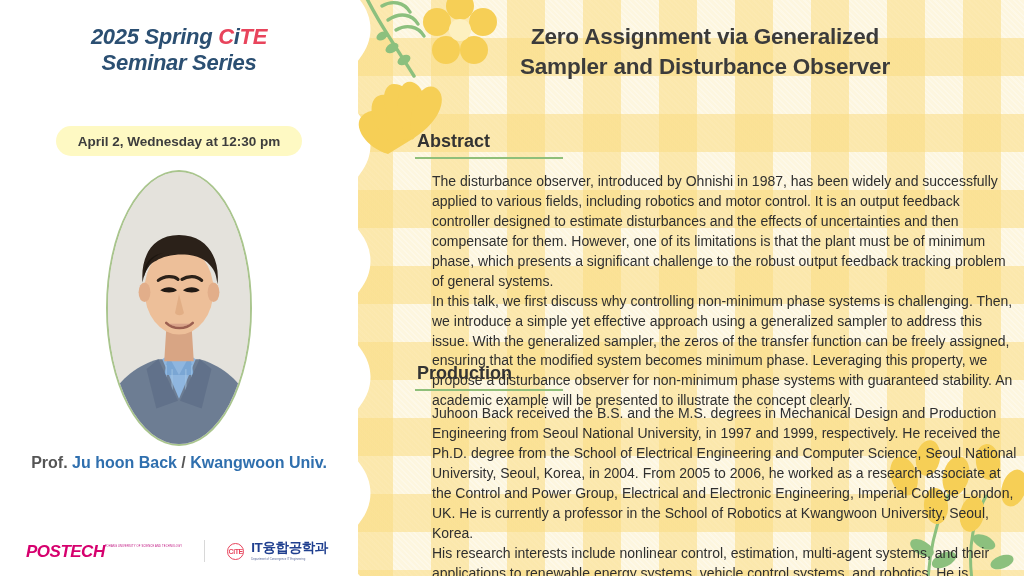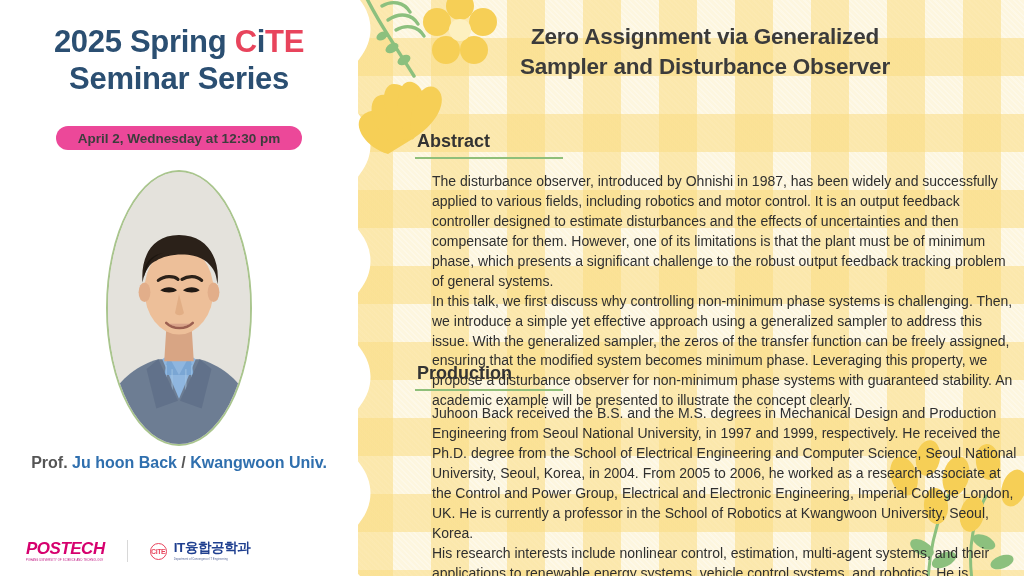--- a/index.html
+++ b/index.html
@@ -34,27 +34,27 @@
   .deco svg { width:100%; height:100%; display:block; }
 
   
   #left-panel {
     position:absolute; left:0; top:0; width:358px; height:576px;
     background:#ffffff; z-index:3;
   }
   #series-title {
     position:absolute; left:0; top:24px; width:358px;
     text-align:center; line-height:1.18;
-    font-size:31px; font-weight:bold; color:#2b4f72; letter-spacing:-.3px;
+    font-size:22px; font-weight:bold; color:#2b4f72; letter-spacing:-.3px;font-style:italic;
   }
   #series-title .cite-c, #series-title .cite-te { color:#e8445c; }
   #series-title .cite-i { color:#2b4f72; }
   #date-badge {
-    position:absolute; left:56px; top:126px; width:246px; height:24px;
-    background:#ec4899; border-radius:16px;
+    position:absolute; left:56px; top:126px; width:246px; height:30px;
+    background:#fef9c3; border-radius:16px;
     display:flex; align-items:center; justify-content:center;
     font-size:13.5px; font-weight:bold; color:#3d3d3d;
   }
   #photo-wrap {
     position:absolute; left:106px; top:170px; width:146px; height:276px;
   }
   #photo-ring {
     position:absolute; left:0; top:0; width:146px; height:276px;
     border:2px solid #a9c58d; border-radius:50%/50%;
     overflow:hidden; background:#e9e7e2;
@@ -62,21 +62,21 @@
   #photo-ring svg { width:100%; height:100%; display:block; }
   #speaker-line {
     position:absolute; left:0; top:454px; width:358px; text-align:center;
     font-size:16px; font-weight:bold; color:#555555;
   }
   #speaker-line .nm { color:#2f6fae; }
   #speaker-line .un { color:#2f6fae; }
 
   
   #logos { position:absolute; left:26px; top:540px; display:flex; align-items:center; gap:22px; }
-  #postech-logo { display:flex; flex-direction:column; }
+  #postech-logo { display:flex; flex-direction:row; }
   #postech-word {
     font-size:17px; font-weight:bold; color:#d6006e; letter-spacing:-.5px;
     font-style:italic; line-height:1;
   }
   #postech-sub { font-size:2.6px; color:#b07; letter-spacing:.2px; margin-top:2px; white-space:nowrap; }
   #divider-logo { width:1px; height:22px; background:#d8d8d8; }
   #cite-dept-logo { display:flex; align-items:center; gap:7px; }
   #cite-badge {
     width:17px; height:17px; border-radius:50%; border:1.6px solid #e8445c;
     display:flex; align-items:center; justify-content:center;

